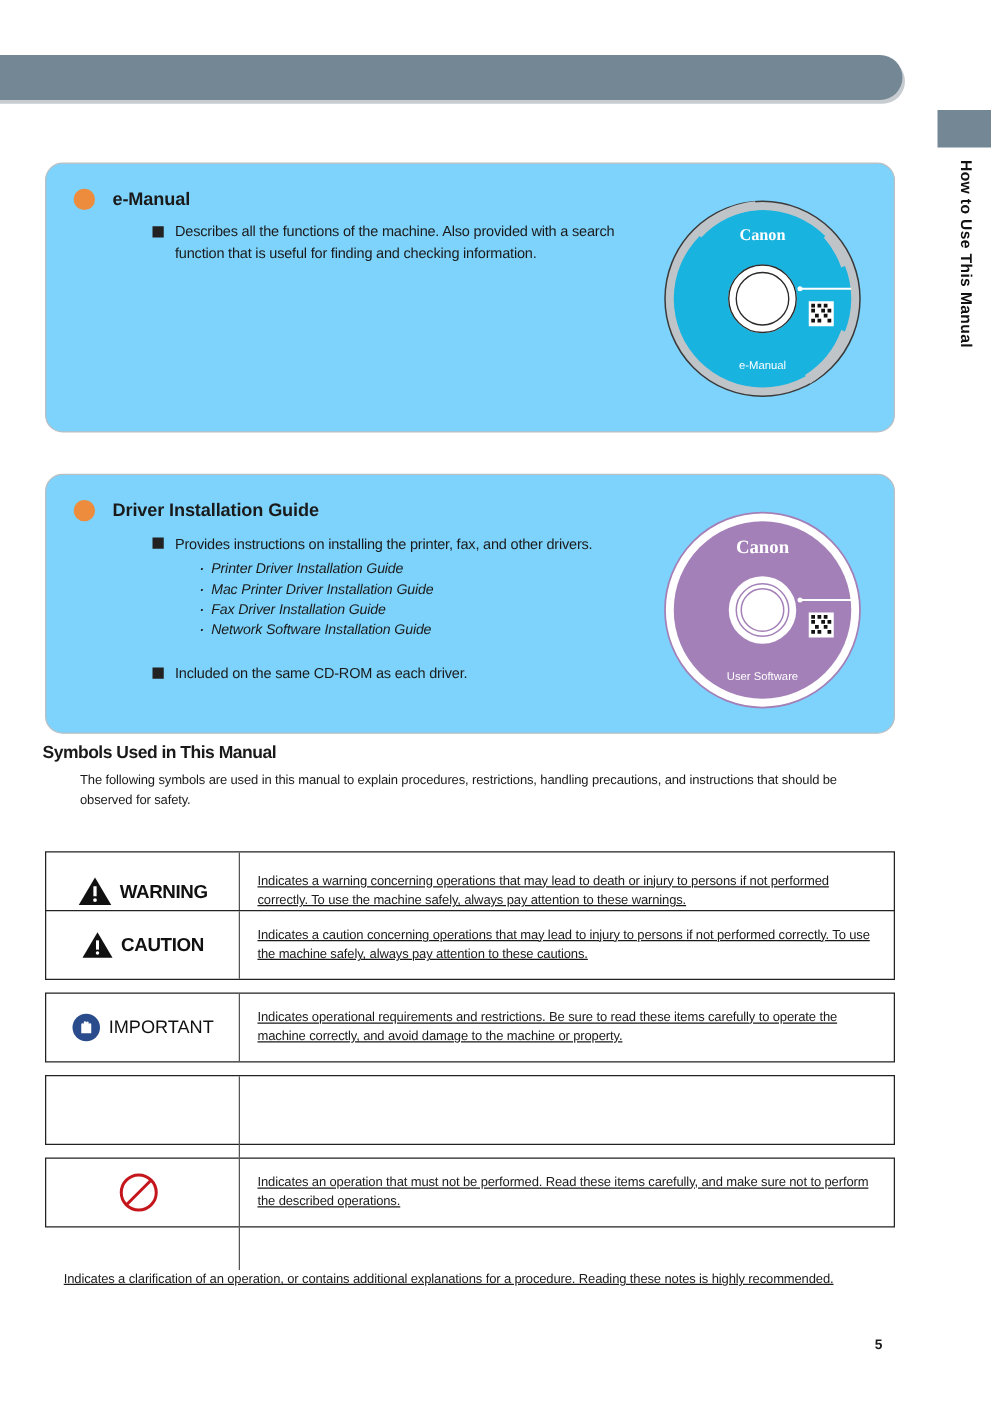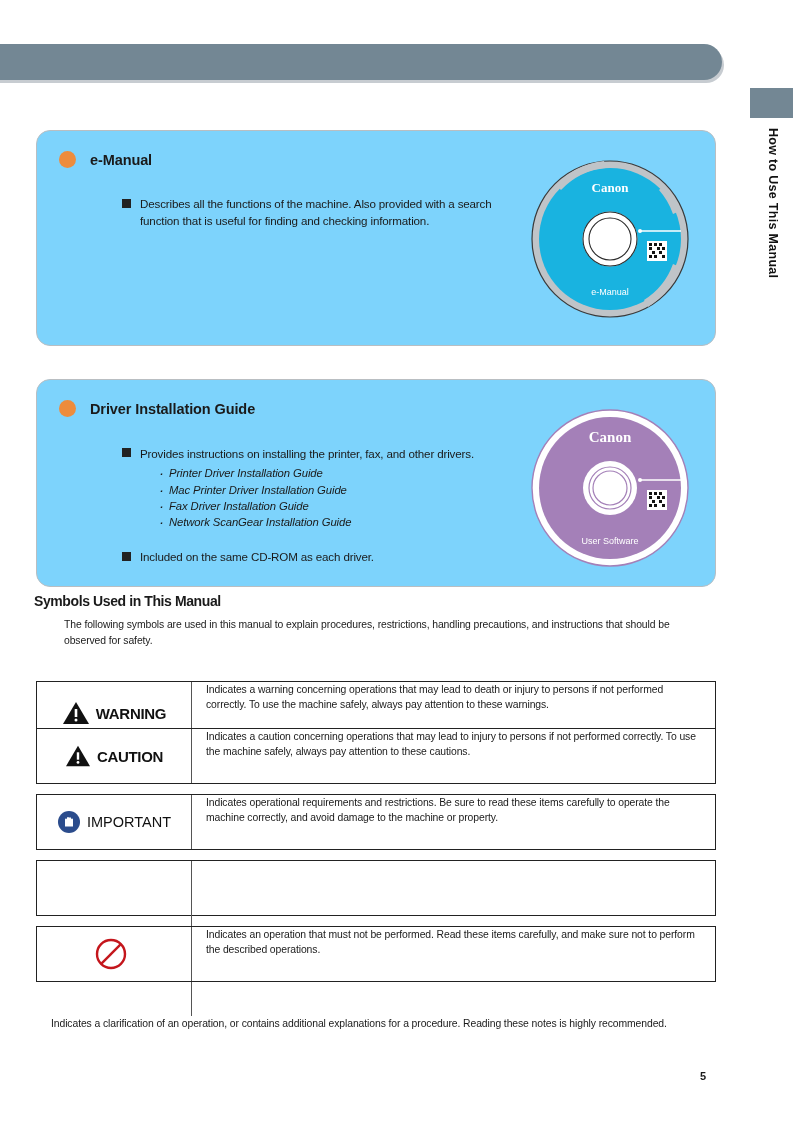--- a/index.html
+++ b/index.html
@@ -83,21 +83,21 @@
   .card-title {
     font-size: 14.5px;
     font-weight: bold;
     color: #1a1a1a;
     letter-spacing: -0.1px;
   }
 
   .card-body {
     position: absolute;
     left: 85px;
-    top: 64px;
+    top: 46px;
     width: 395px;
   }
   .sq-item {
     display: flex;
     margin-bottom: 17px;
   }
   .sq-marker {
     width: 9px;
     height: 9px;
     background: #222;
@@ -199,22 +199,24 @@
     color: #111;
   }
   .sym-label.light {
     font-weight: normal;
     font-size: 14.5px;
     letter-spacing: 0px;
   }
   .sym-right {
     flex: 1;
     display: flex;
+    align-items: center;
     padding: 0 12px 0 14px;
     box-sizing: border-box;
+    text-decoration: underline;
   }
   .sym-desc {
     font-size: 10.4px;
     line-height: 1.48;
     color: #1a1a1a;
     letter-spacing: -0.1px;
   }
 
   
   .page-number {
@@ -296,21 +298,21 @@
 
   <div class="card-body">
     <div class="sq-item">
       <span class="sq-marker"></span>
       <div>
         <span class="sq-text">Provides instructions on installing the printer, fax, and other drivers.</span>
         <ul class="sub-list">
           <li>Printer Driver Installation Guide</li>
           <li>Mac Printer Driver Installation Guide</li>
           <li>Fax Driver Installation Guide</li>
-          <li>Network ScanGear Installation Guide</li>
+          <li>Network Software Installation Guide</li>
         </ul>
       </div>
     </div>
     <div class="sq-item" style="margin-top:14px;">
       <span class="sq-marker"></span>
       <span class="sq-text">Included on the same CD-ROM as each driver.</span>
     </div>
   </div>
 
   <div class="disc-wrap">

